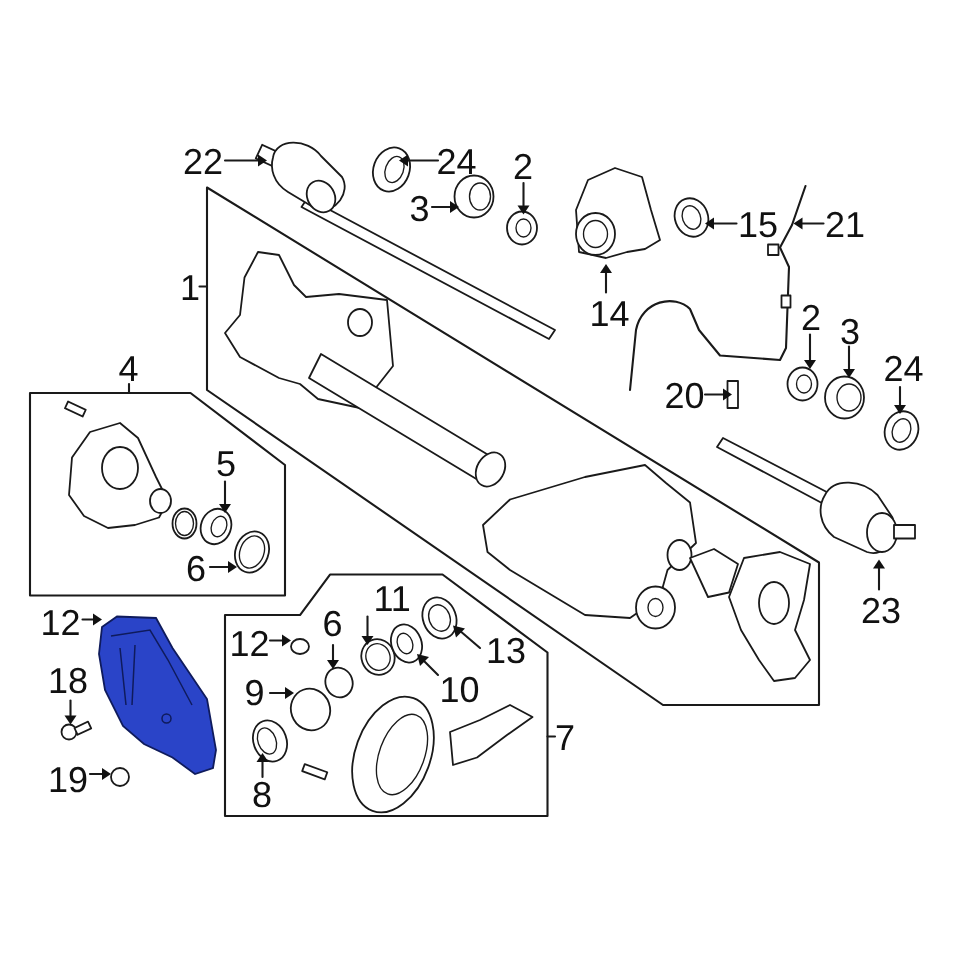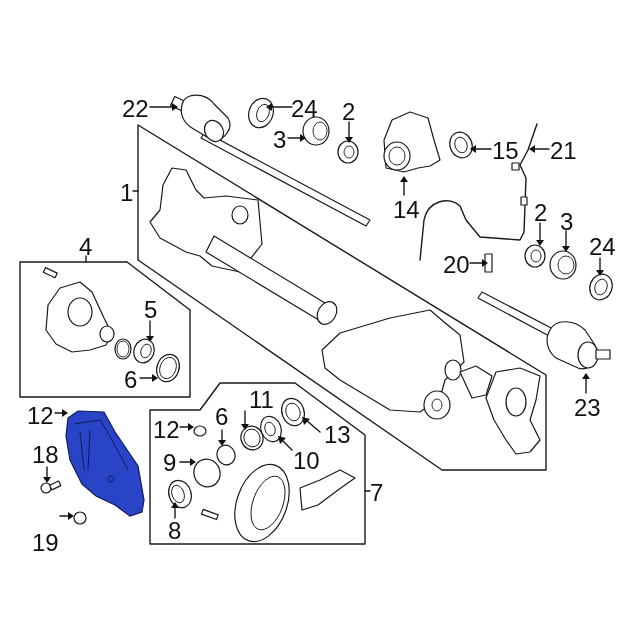--- a/index.html
+++ b/index.html
@@ -235,21 +235,21 @@
   <span class="callout" style="left:534px;top:201px">2</span>
   <span class="callout" style="left:560px;top:210px">3</span>
   <span class="callout" style="left:589px;top:235px">24</span>
   <span class="callout" style="left:443px;top:253px">20</span>
   <span class="callout" style="left:574px;top:396px">23</span>
   <span class="callout" style="left:79px;top:235px">4</span>
   <span class="callout" style="left:144px;top:298px">5</span>
   <span class="callout" style="left:124px;top:368px">6</span>
   <span class="callout" style="left:27px;top:404px">12</span>
   <span class="callout" style="left:32px;top:443px">18</span>
-  <span class="callout" style="left:32px;top:531px">19</span>
+  <span class="callout" style="left:32px;top:509px">19</span>
   <span class="callout" style="left:153px;top:418px">12</span>
   <span class="callout" style="left:215px;top:405px">6</span>
   <span class="callout" style="left:249px;top:388px">11</span>
   <span class="callout" style="left:324px;top:423px">13</span>
   <span class="callout" style="left:293px;top:449px">10</span>
   <span class="callout" style="left:163px;top:451px">9</span>
   <span class="callout" style="left:370px;top:481px">7</span>
   <span class="callout" style="left:168px;top:519px">8</span>
 </div>
 

